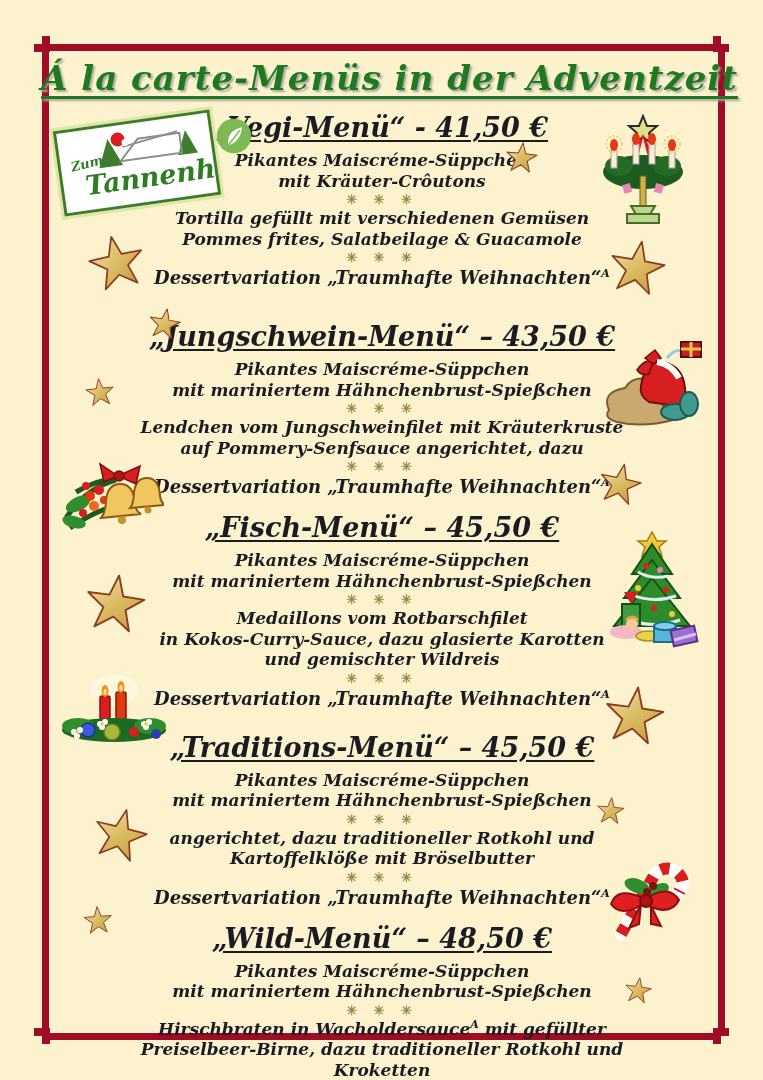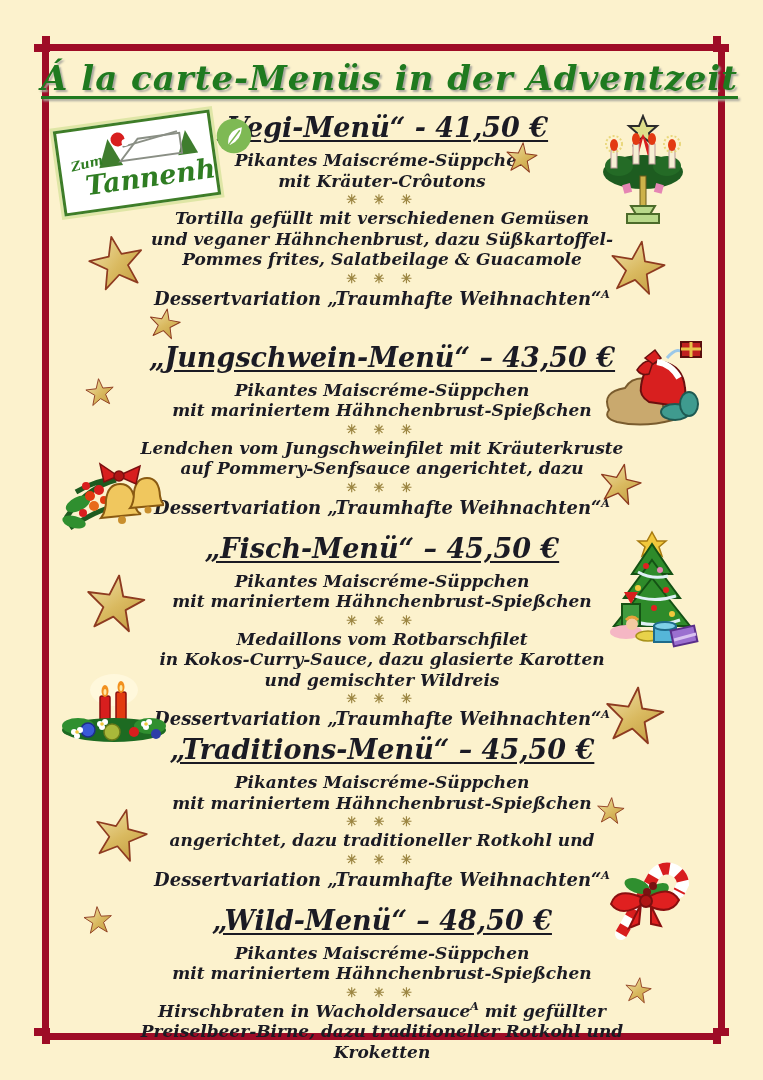--- a/index.html
+++ b/index.html
@@ -86,21 +86,20 @@
   <div class="title">Á la carte-Menüs in der Adventzeit</div>
 
   <div class="content">
 
     <section class="menu">
       <h2 class="mtitle">„Vegi-Menü“ - 41,50 €</h2>
       <p class="line">Pikantes Maiscréme-Süppchen</p>
       <p class="line">mit Kräuter-Crôutons</p>
       <p class="sep">✳ ✳ ✳</p>
       <p class="line">Tortilla gefüllt mit verschiedenen Gemüsen</p>
-      <p class="line">und veganer Hähnchenbrust, dazu Süßkartoffel-</p>
       <p class="line">Pommes frites, Salatbeilage &amp; Guacamole</p>
       <p class="sep">✳ ✳ ✳</p>
       <p class="dessert"><span>Dessertvariation „Traumhafte Weihnachten“</span><sup>A</sup></p>
     </section>
 
     <section class="menu" style="margin-top:32px;">
       <h2 class="mtitle">„Jungschwein-Menü“ – 43,50 €</h2>
       <p class="line">Pikantes Maiscréme-Süppchen</p>
       <p class="line">mit mariniertem Hähnchenbrust-Spießchen</p>
       <p class="sep">✳ ✳ ✳</p>
@@ -115,26 +114,27 @@
       <p class="line">Pikantes Maiscréme-Süppchen</p>
       <p class="line">mit mariniertem Hähnchenbrust-Spießchen</p>
       <p class="sep">✳ ✳ ✳</p>
       <p class="line">Medaillons vom Rotbarschfilet</p>
       <p class="line">in Kokos-Curry-Sauce, dazu glasierte Karotten</p>
       <p class="line">und gemischter Wildreis</p>
       <p class="sep">✳ ✳ ✳</p>
       <p class="dessert"><span>Dessertvariation „Traumhafte Weihnachten“</span><sup>A</sup></p>
     </section>
 
-    <section class="menu" style="margin-top:4px;">
+    <section class="menu" style="margin-top:22px;">
       <h2 class="mtitle">„Traditions-Menü“ – 45,50 €</h2>
       <p class="line">Pikantes Maiscréme-Süppchen</p>
       <p class="line">mit mariniertem Hähnchenbrust-Spießchen</p>
       <p class="sep">✳ ✳ ✳</p>
       <p class="line">angerichtet, dazu traditioneller Rotkohl und</p>
+      <p class="line">Kartoffelklöße mit Bröselbutter</p>
       <p class="sep">✳ ✳ ✳</p>
       <p class="dessert"><span>Dessertvariation „Traumhafte Weihnachten“</span><sup>A</sup></p>
     </section>
 
     <section class="menu" style="margin-top:14px;">
       <h2 class="mtitle">„Wild-Menü“ – 48,50 €</h2>
       <p class="line">Pikantes Maiscréme-Süppchen</p>
       <p class="line">mit mariniertem Hähnchenbrust-Spießchen</p>
       <p class="sep">✳ ✳ ✳</p>
       <p class="line"><span>Hirschbraten in Wacholdersauce</span><sup>A</sup><span> mit gefüllter</span></p>

